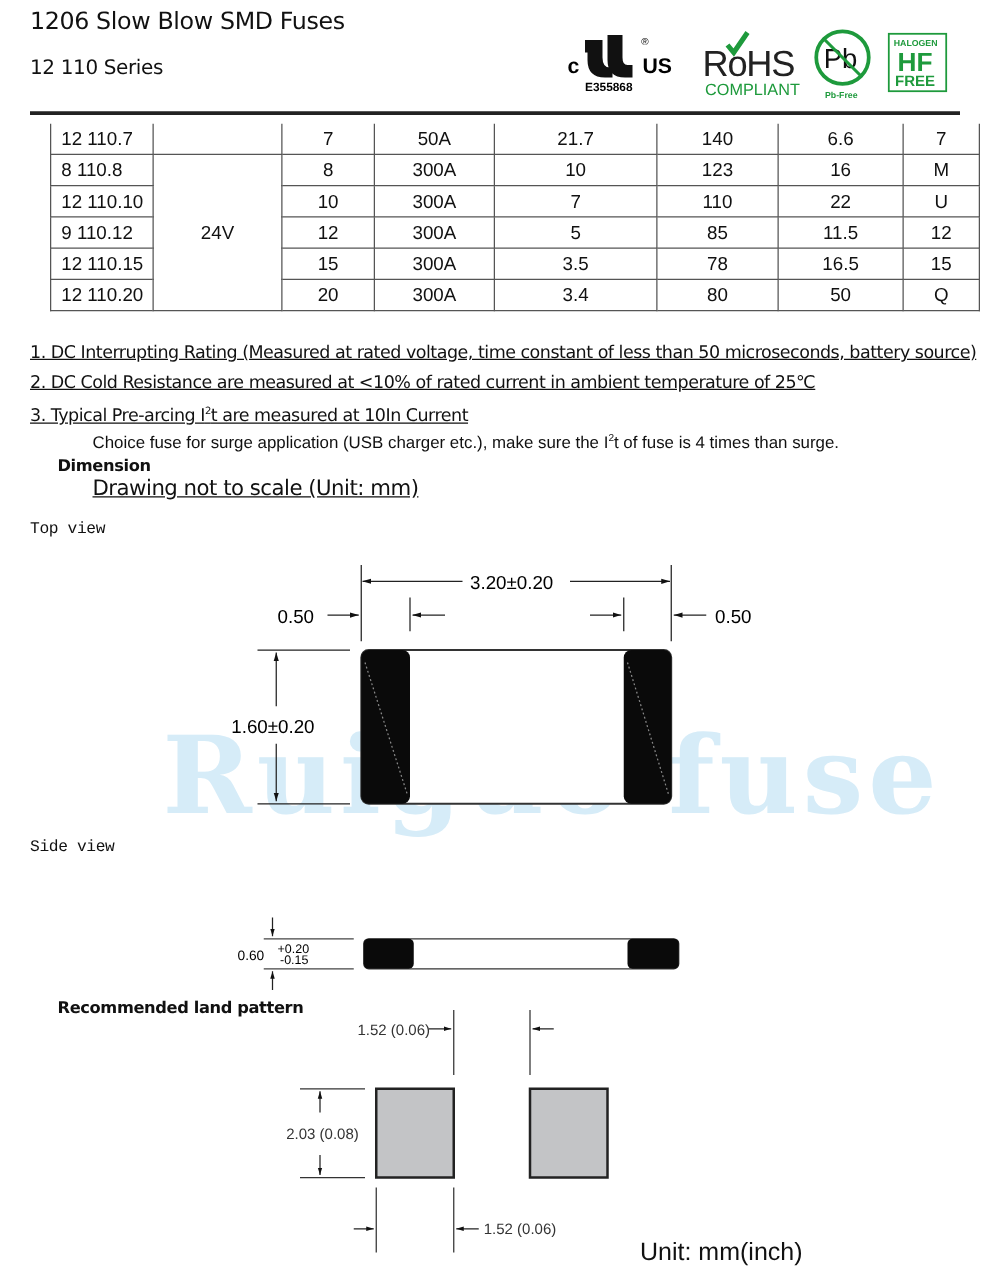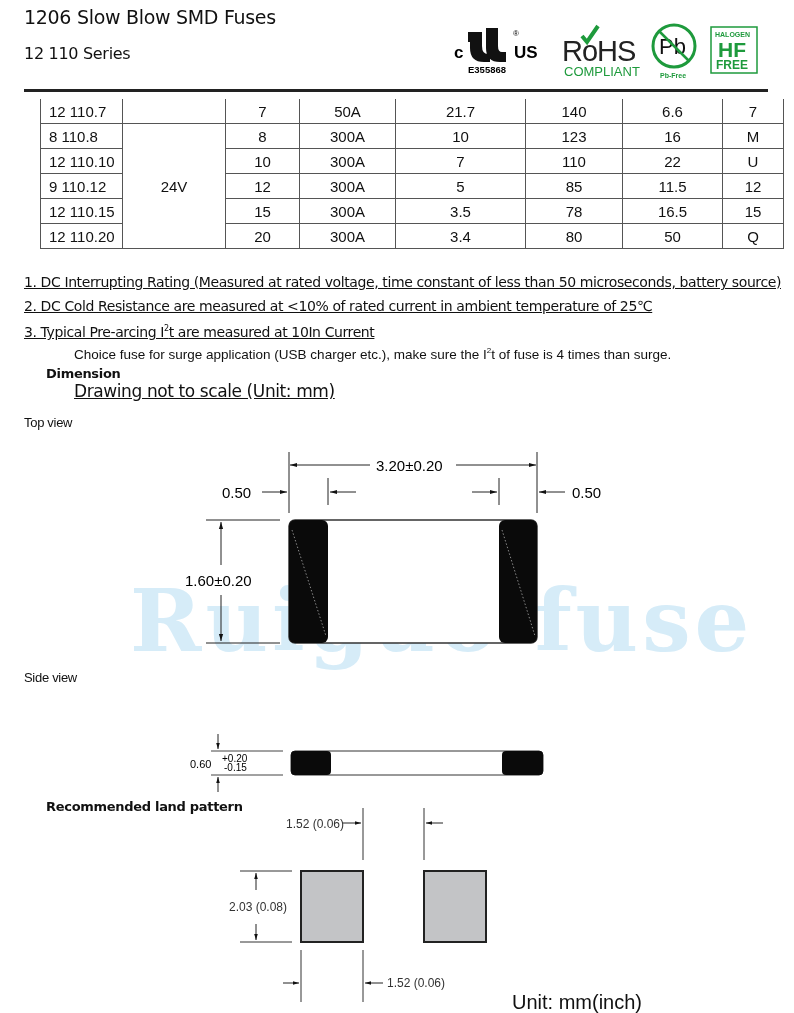--- a/index.html
+++ b/index.html
@@ -19,21 +19,21 @@
   
   table.spec { position:absolute; left:24px; top:99px; border-collapse:collapse; font-size:15px;margin-left:16px; }
   table.spec td { border:1px solid #555; height:24px; padding:0; text-align:center; }
   table.spec tr:first-child td { border-top:none; }
   table.spec td.pn { text-align:left; padding-left:8px; }
 
   .note { left:24px; font-size:14px; font-family:"DejaVu Sans", sans-serif; letter-spacing:-0.4px;text-decoration:underline; }
   .note sup { font-size:8px; }
   .indent { left:74px; font-size:13.5px; font-family:"Liberation Sans", sans-serif; }
   .bold-label { left:24px; font-size:13px; font-weight:bold; font-family:"DejaVu Sans", sans-serif; letter-spacing:-0.3px;margin-left:22px; }
-  .plain-label { left:24px; font-size:13px; font-family:Liberation Sans, sans-serif; letter-spacing:-0.3px; }
+  .plain-label { left:24px; font-size:13px; font-family:Liberation Mono, monospace; letter-spacing:-0.3px; }
 
   .watermark { left:130px; top:570px; font-family:"DejaVu Serif", serif; font-weight:bold; font-size:86px;
                color:#d6ecf8; letter-spacing:4px; white-space:nowrap; }
   svg text { font-family:"Liberation Sans", sans-serif; }
   .unit-note { left:512px; top:991px; font-size:20px; }
 </style>
 </head>
 <body>
 
 <div class="abs title">1206 Slow Blow SMD Fuses</div>

